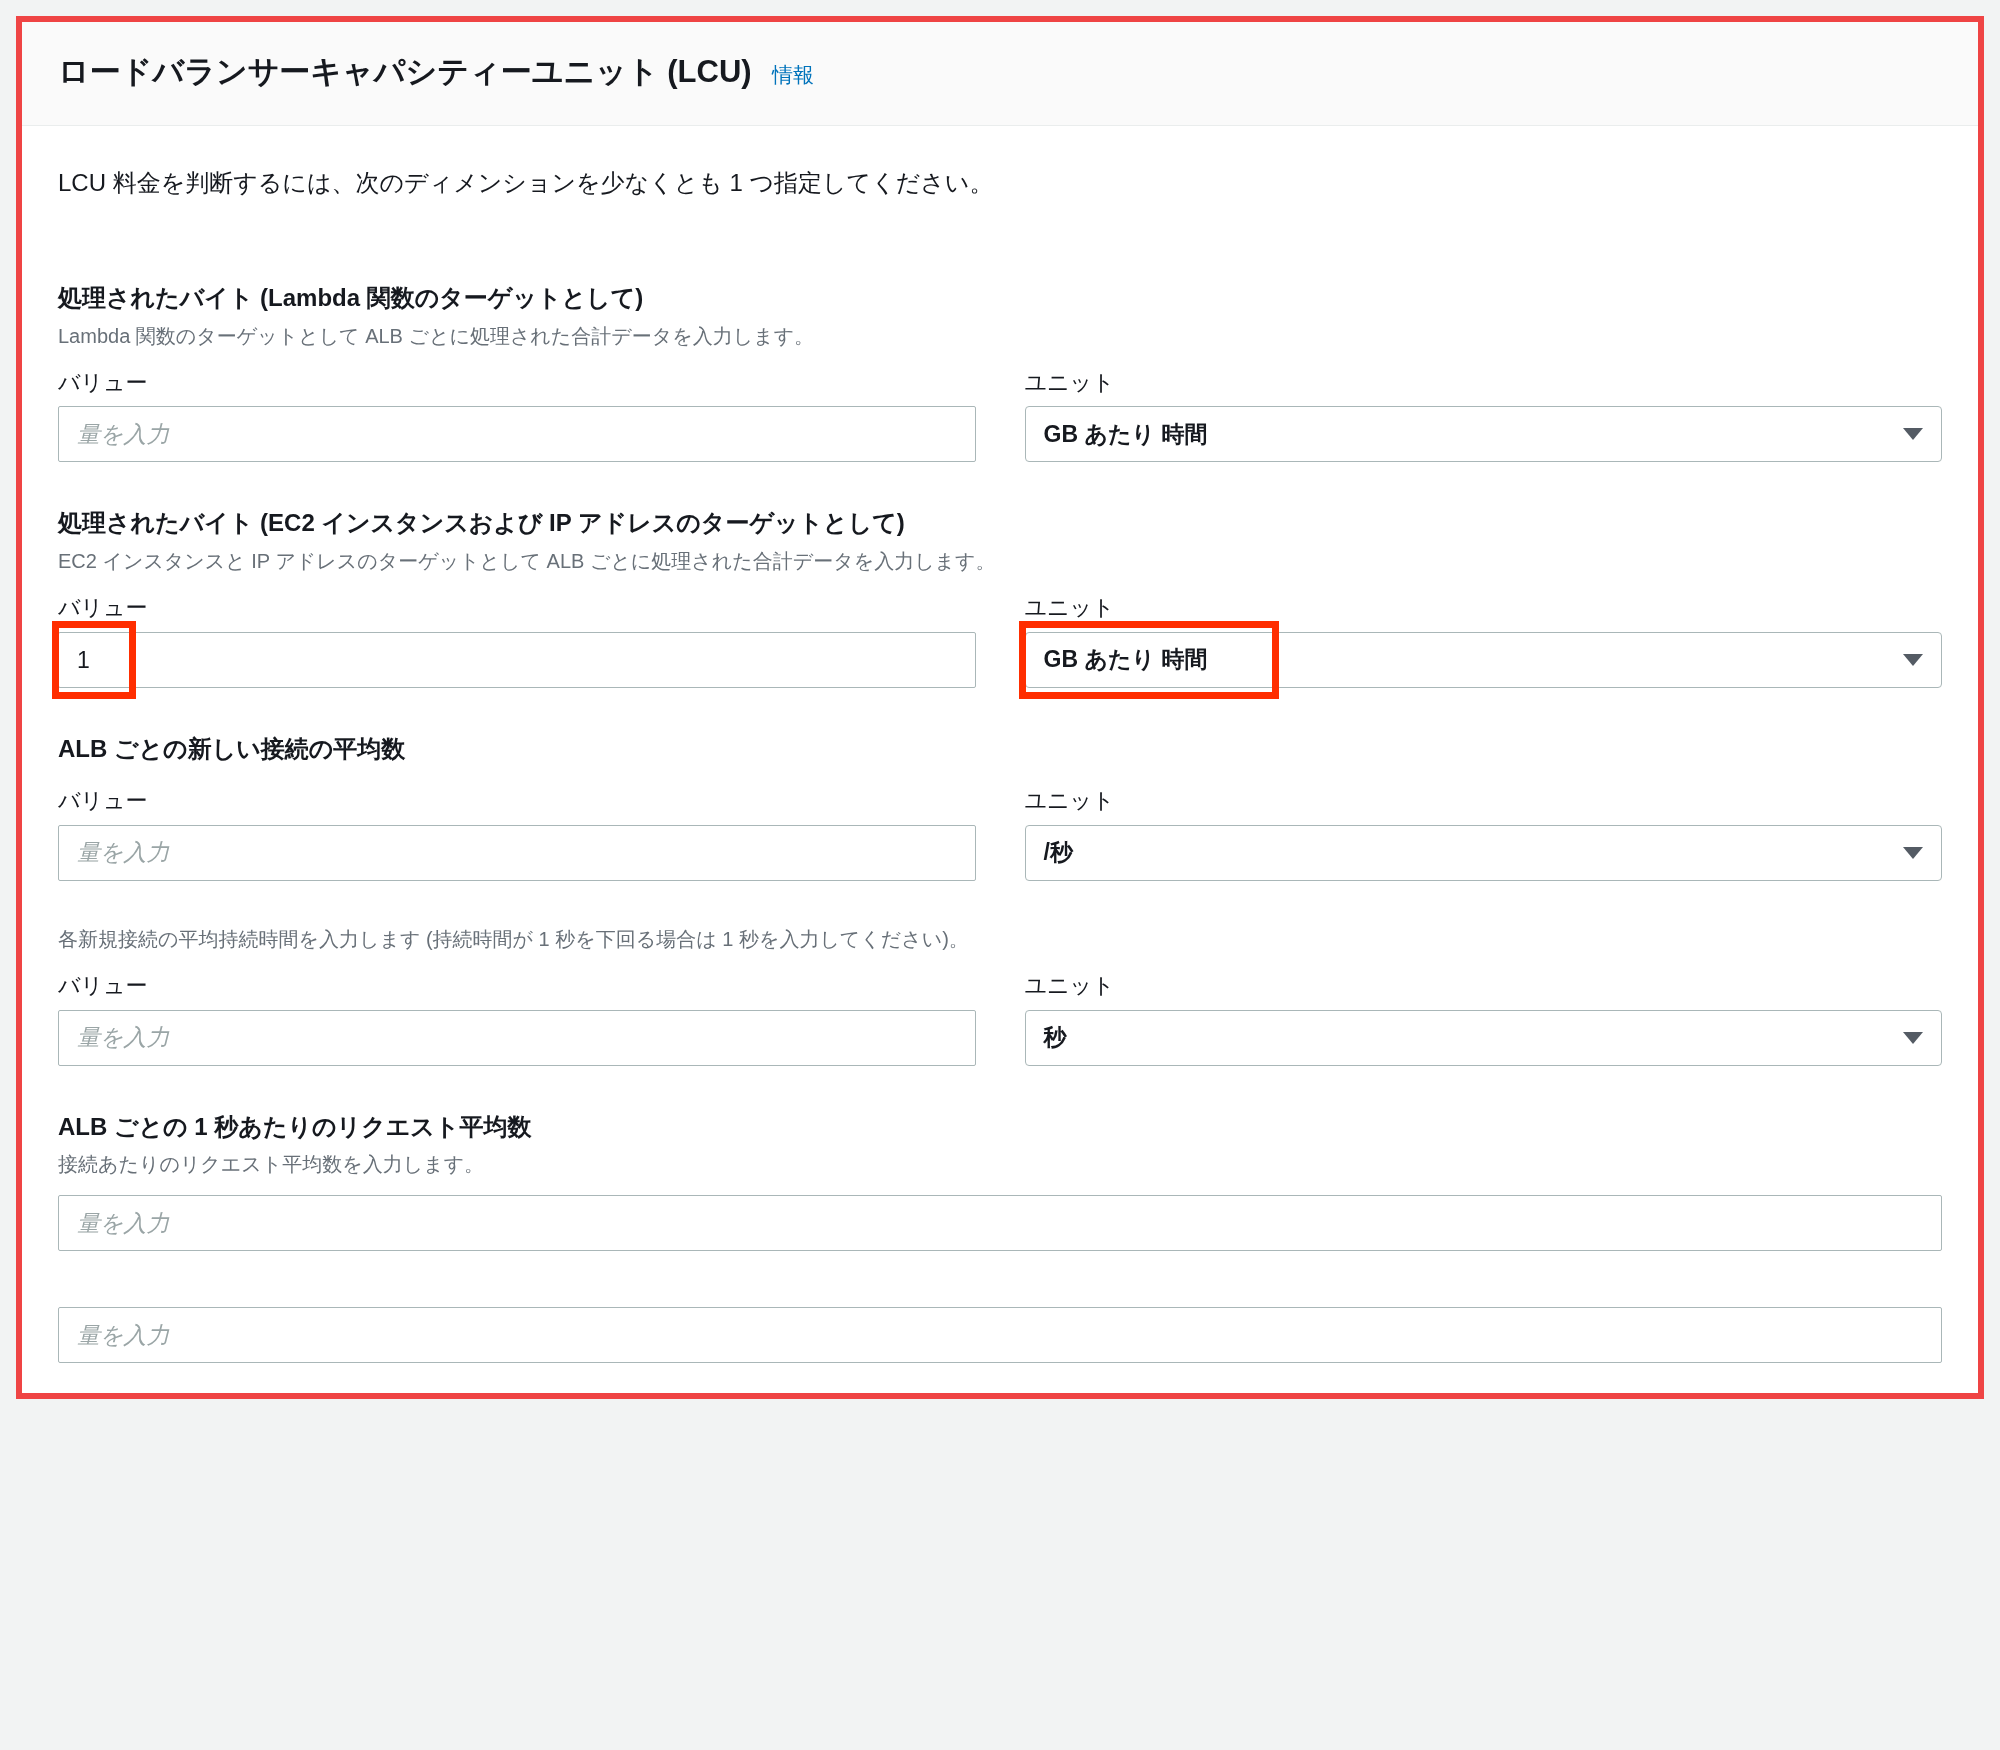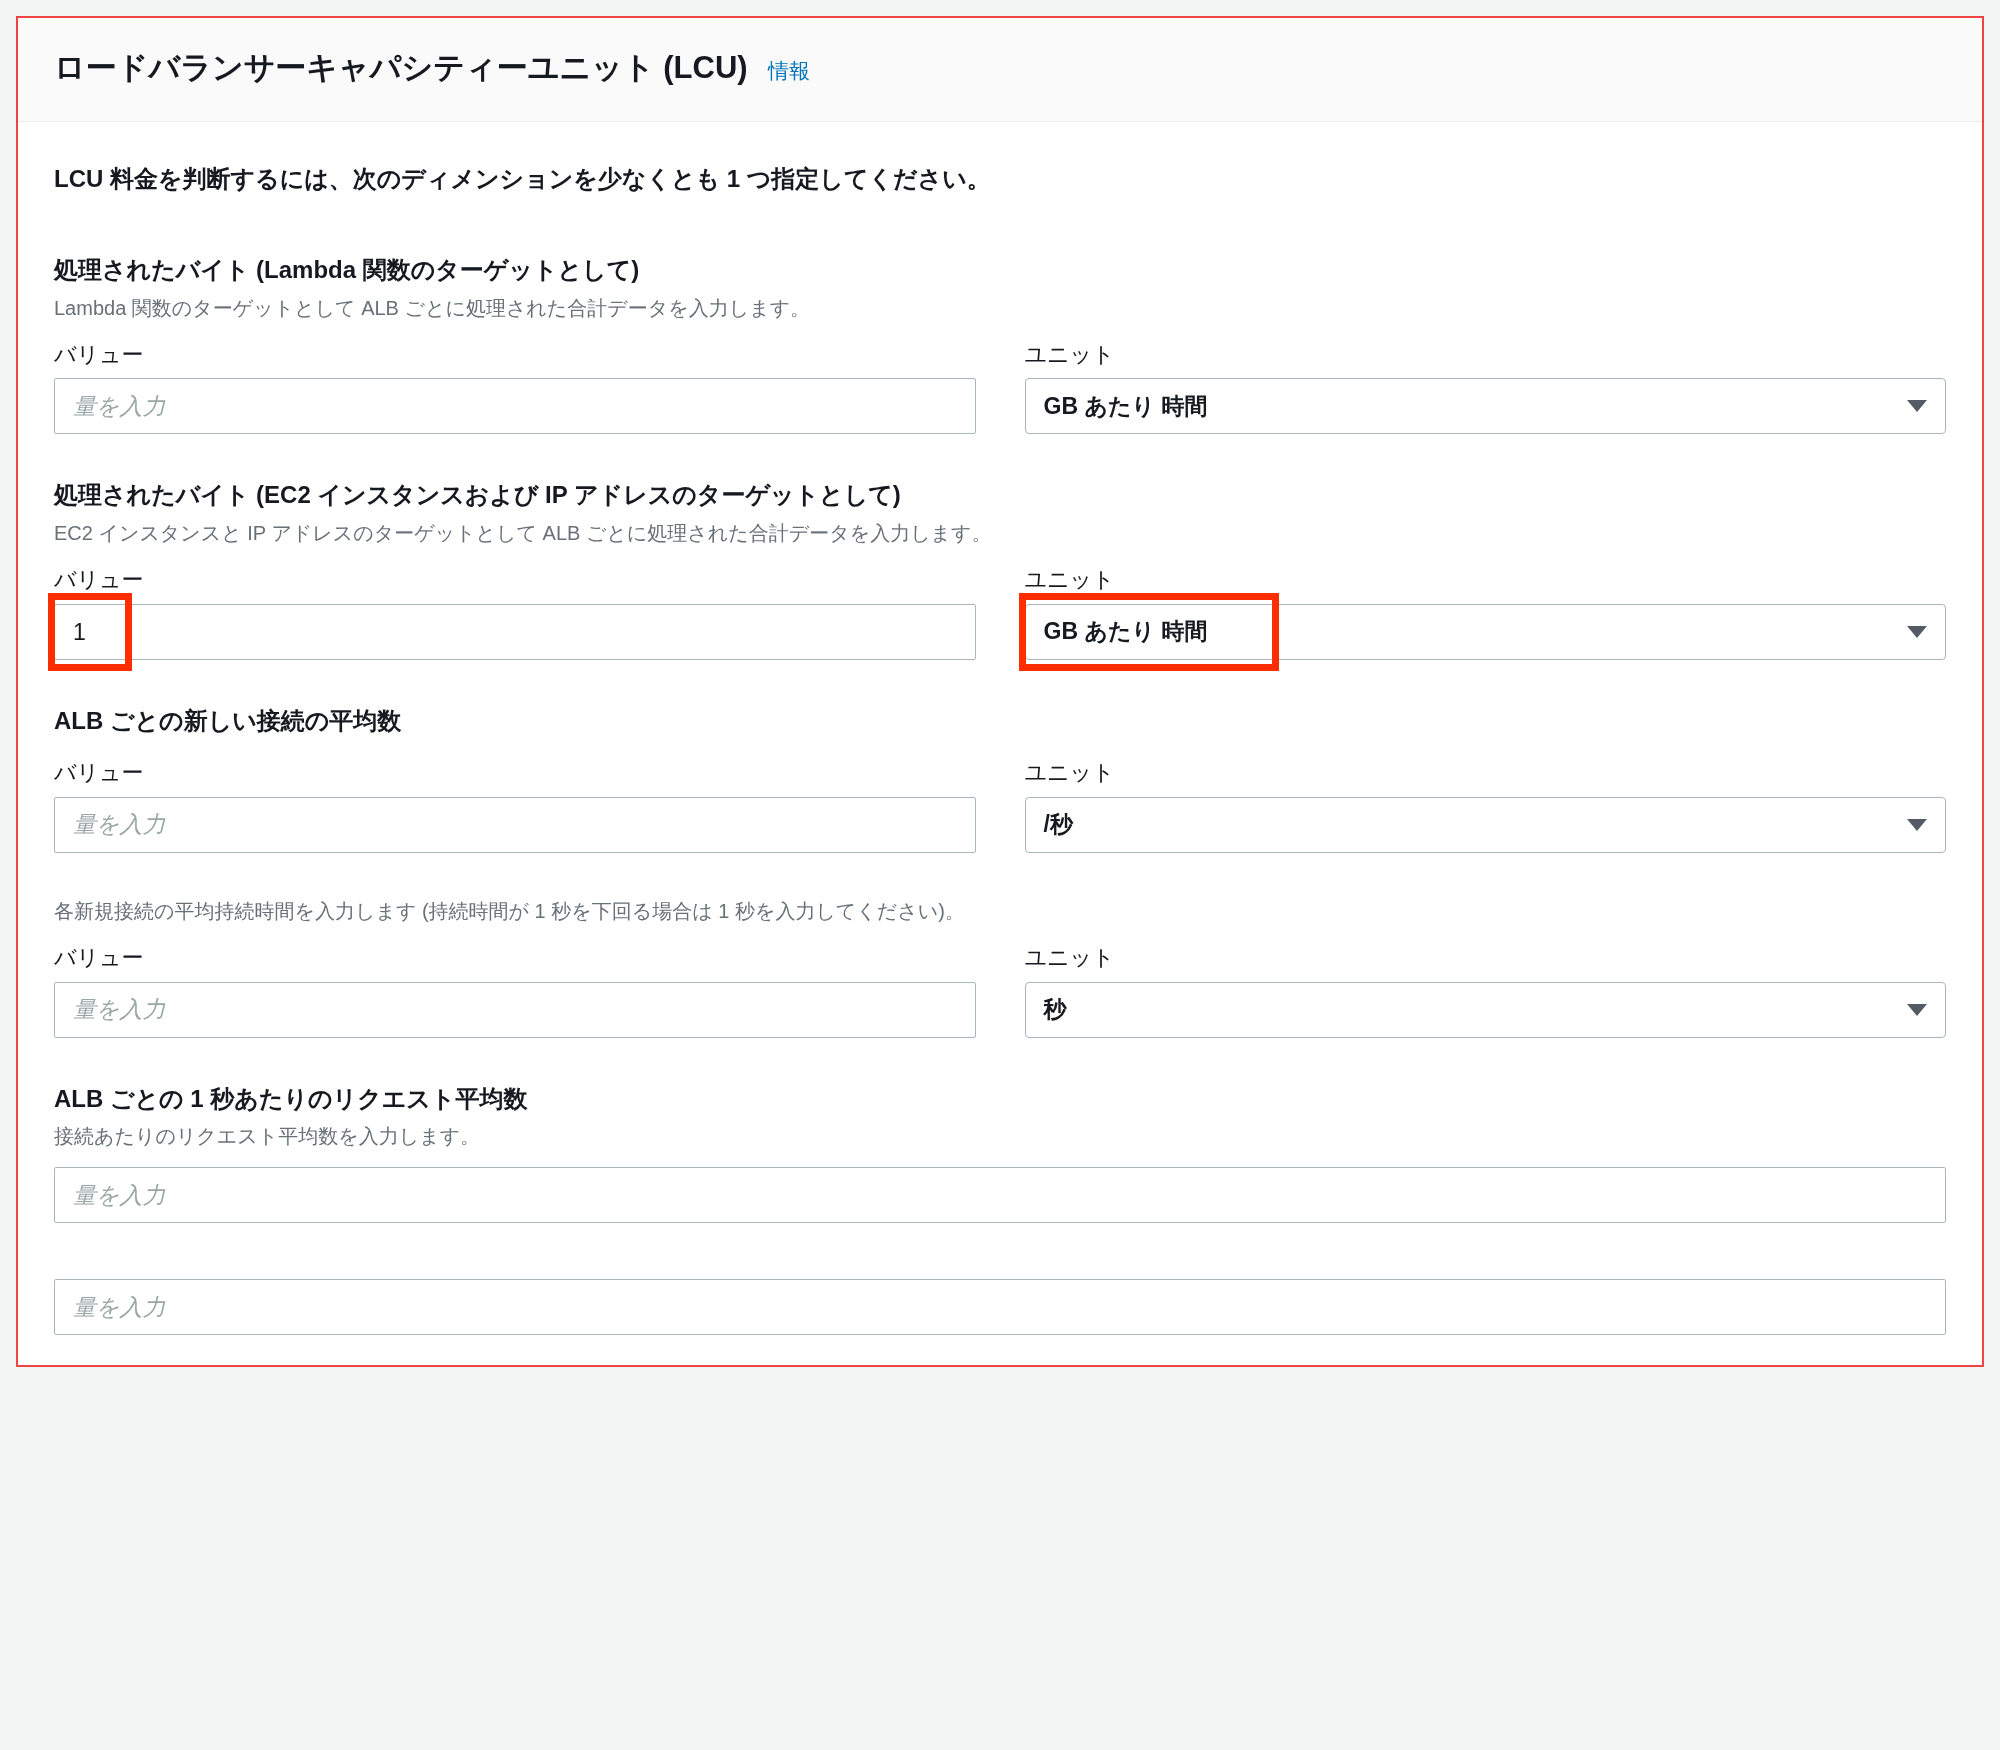--- a/index.html
+++ b/index.html
@@ -1,22 +1,22 @@
 <!DOCTYPE html>
 <html><head>
   <meta charset="utf-8">
   <style>
     * { box-sizing: border-box; margin: 0; padding: 0; }
     body { font-family: "Amazon Ember", "Helvetica Neue", Arial, sans-serif; background: #f2f3f3; color: #16191f; font-size: 23px; line-height: 1.45; }
-    .page { background: #fff; margin: 16px; border: 2px solid #ef4444; }
+    .page { background: #fff; margin: 16px; border: 6px solid #ef4444; }
     .header-bar { background: #fafafa; border-bottom: 1px solid #eaeded; padding: 28px 36px 30px 36px; }
     .header-title { font-size: 31px; font-weight: 700; color: #16191f; display: inline; }
     .info-link { font-size: 21px; font-weight: 400; color: #0073bb; margin-left: 14px; cursor: pointer; }
     .content { padding: 40px 36px 20px 36px; }
-    .intro { font-size: 24px; font-weight: 700; color: #16191f; margin-bottom: 56px; }
+    .intro { font-size: 24px; font-weight: 400; color: #16191f; margin-bottom: 80px; }
     .section { margin-bottom: 44px; }
     .section-title { font-size: 24px; font-weight: 700; color: #16191f; margin-bottom: 6px; }
     .section-desc { font-size: 20px; color: #687078; margin-bottom: 16px; }
     .row { display: flex; gap: 49px; }
     .col { flex: 1; display: flex; flex-direction: column; }
     .field-label { font-size: 22px; color: #16191f; margin-bottom: 8px; }
     .text-input {
       width: 100%; height: 56px; border: 1px solid #aab7b8;
       background: #fff; padding: 0 18px; font-size: 23px; color: #16191f;
       outline: none; border-radius: 2px;

